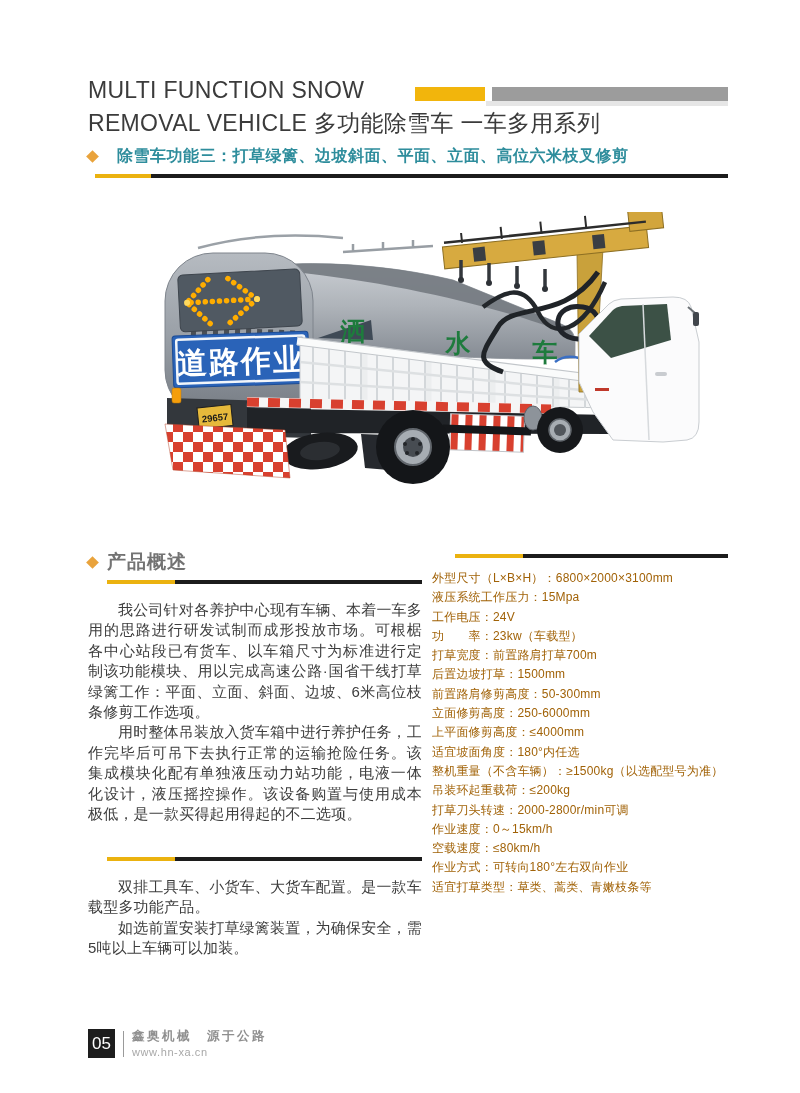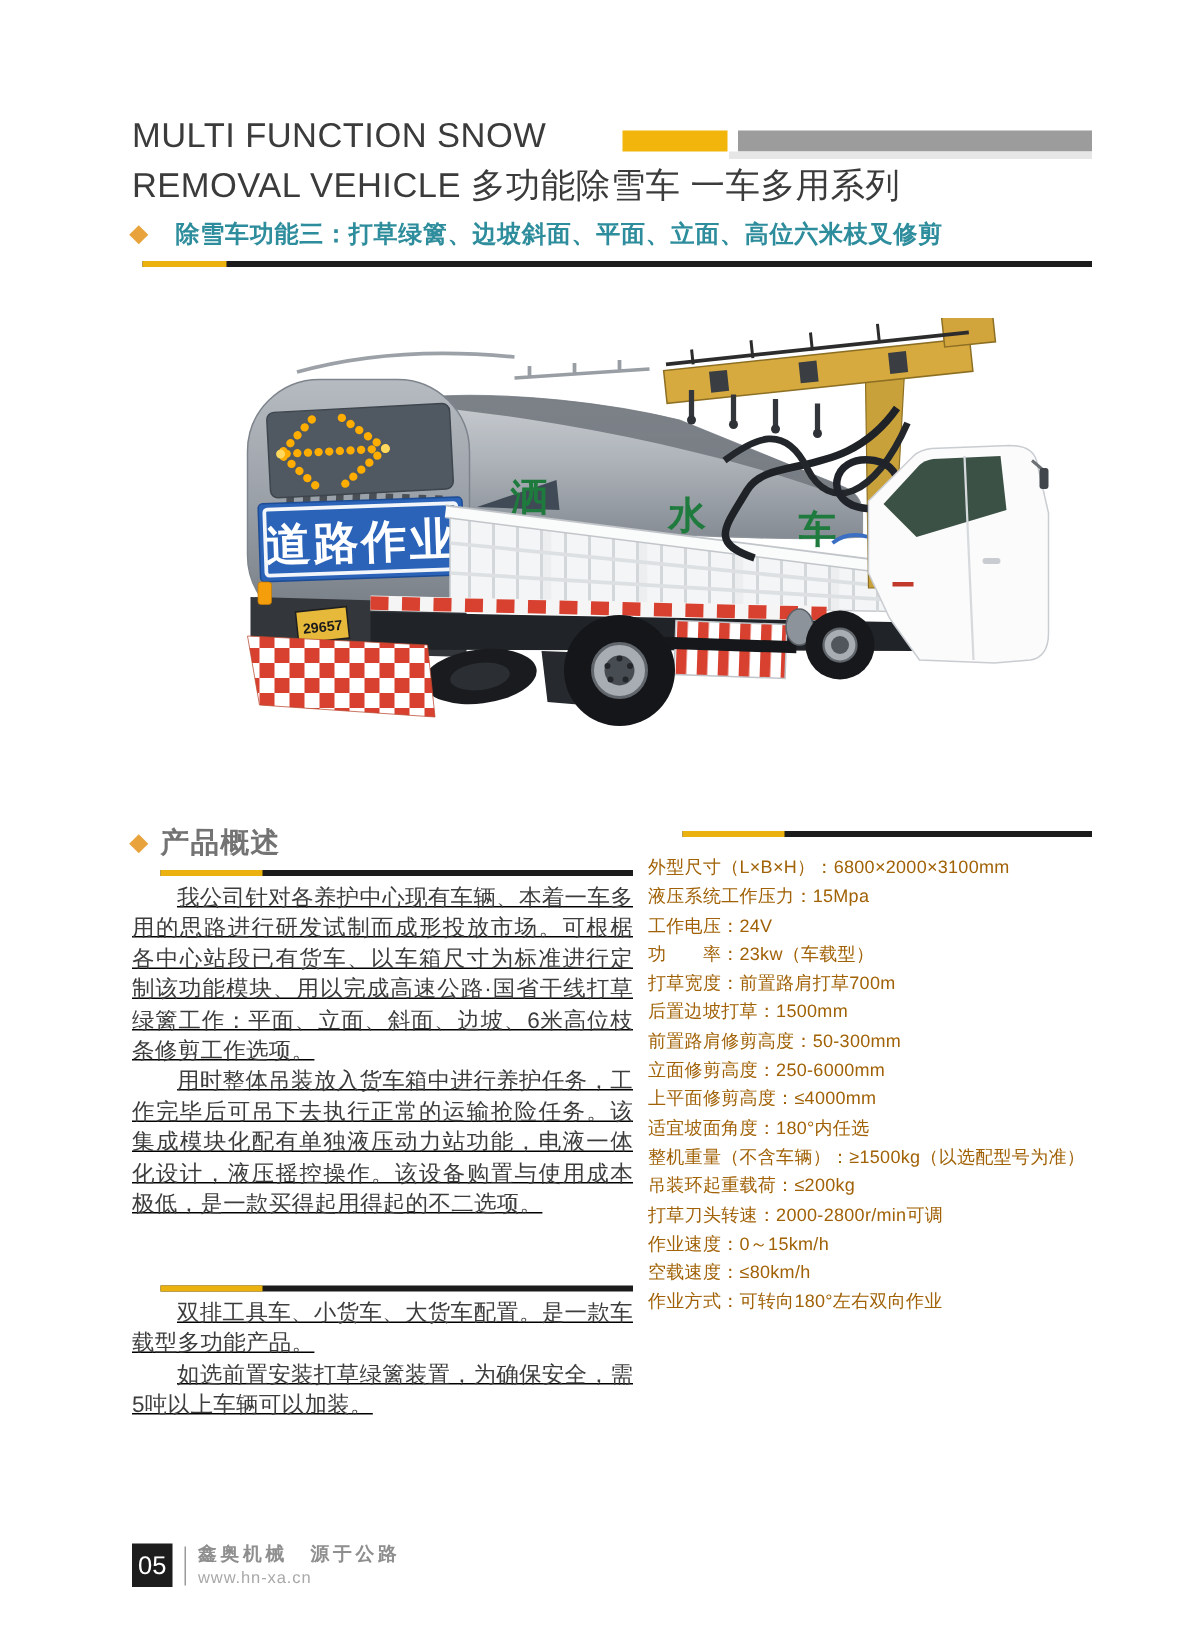--- a/index.html
+++ b/index.html
@@ -27,21 +27,21 @@
   .sec-overview{left:88px;top:549px;width:334px;}
   .sec-vehicles{left:88px;top:852px;width:334px;}
   .sec-specs{left:432px;top:549px;width:308px;}
   .section-head{display:flex;align-items:center;gap:10px;}
   .section-title{font-size:19px;color:#737373;font-weight:700;letter-spacing:1px;}
   .section-rule{height:4px;background:#1c1c1c;margin-top:5px;position:relative;}
   .sec-overview .section-rule,.sec-vehicles .section-rule{margin-left:19px;width:315px;}
   .sec-specs .section-rule{margin-left:23px;width:282px;}
   .section-rule::before{content:"";position:absolute;left:0;top:0;width:68px;height:4px;background:#EBB20F;}
 
-  .para-block{margin-top:5px;text-decoration:underline;}
+  .para-block{margin-top:16px;}
   .para-block p{margin:0;font-size:15px;line-height:20.4px;color:#3d3d3d;text-align:justify;
                 text-indent:2em;letter-spacing:0.2px;}
 
   .spec-list{margin-top:11px;}
   .spec-item{font-size:12px;line-height:19.3px;color:#a16207;letter-spacing:0.2px;white-space:nowrap;}
 
   
   .footer{position:absolute;left:88px;top:1029px;display:flex;align-items:flex-start;}
   .page-badge{width:27px;height:29px;background:#1d1d1d;color:#ffffff;font-size:17px;font-weight:400;
               display:flex;align-items:center;justify-content:center;flex:0 0 auto;}
@@ -242,20 +242,21 @@
       <div class="spec-item">前置路肩修剪高度：50-300mm</div>
       <div class="spec-item">立面修剪高度：250-6000mm</div>
       <div class="spec-item">上平面修剪高度：≤4000mm</div>
       <div class="spec-item">适宜坡面角度：180°内任选</div>
       <div class="spec-item">整机重量（不含车辆）：≥1500kg（以选配型号为准）</div>
       <div class="spec-item">吊装环起重载荷：≤200kg</div>
       <div class="spec-item">打草刀头转速：2000-2800r/min可调</div>
       <div class="spec-item">作业速度：0～15km/h</div>
       <div class="spec-item">空载速度：≤80km/h</div>
       <div class="spec-item">作业方式：可转向180°左右双向作业</div>
+      <div class="spec-item">适宜打草类型：草类、蒿类、青嫩枝条等</div>
     </div>
   </div>
 
   <div class="footer">
     <div class="page-badge">05</div>
     <div class="footer-divider"></div>
     <div>
       <div class="brand">鑫奥机械　源于公路</div>
       <div class="website">www.hn-xa.cn</div>
     </div>

